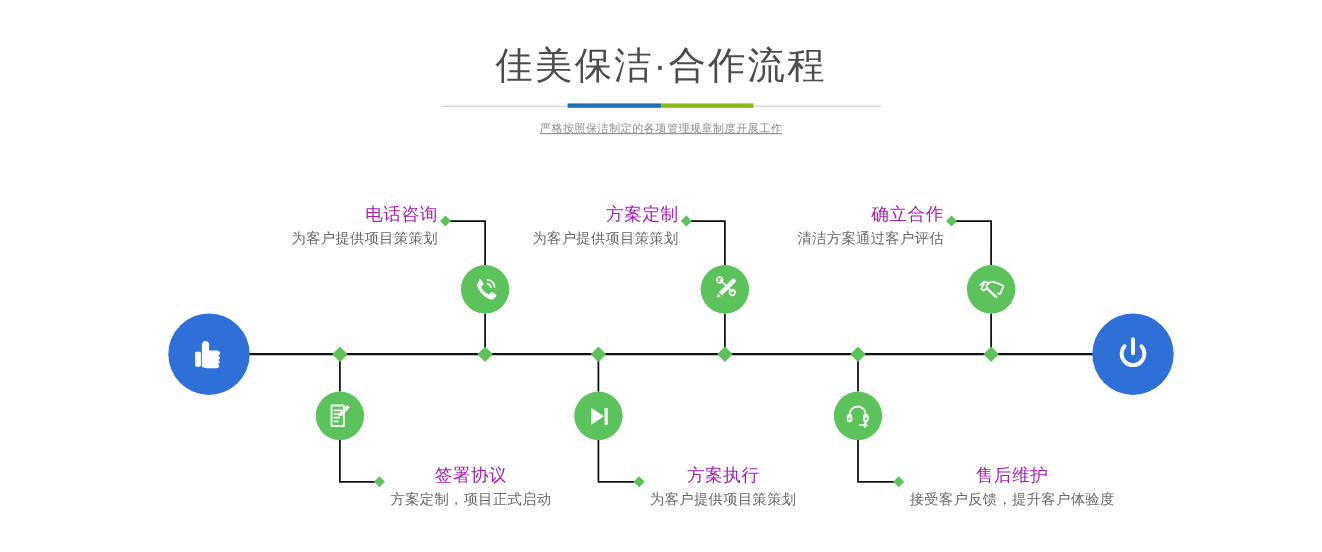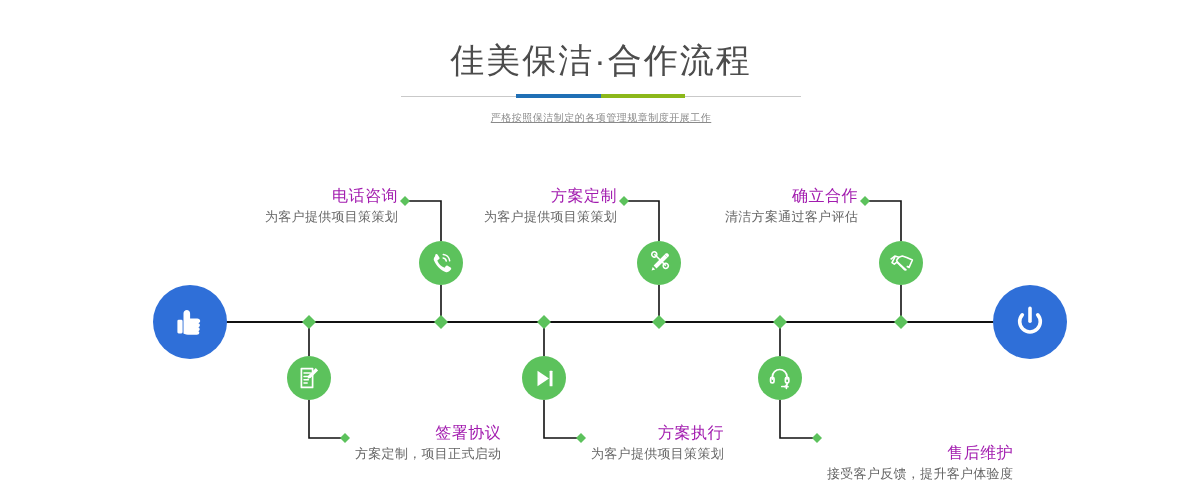--- a/index.html
+++ b/index.html
@@ -48,21 +48,21 @@
 
   
   .node-label { position: absolute; white-space: nowrap; }
   .node-label .title-txt {
     font-size: 16px; color: #a21caf; line-height: 22px; letter-spacing: 0.5px;
   }
   .node-label .desc-txt {
     font-size: 13px; color: #666666; line-height: 20px; letter-spacing: 0.3px;
   }
   .node-label.align-right { text-align: right; }
-  .node-label.align-left  { text-align: right; }
+  .node-label.align-left  { text-align: center; }
 </style>
 </head>
 <body>
 
 <div id="page">
 
   <div id="header">
     <div id="page-title">佳美保洁·合作流程</div>
     <div id="title-divider">
       <span class="seg gray-left"></span>
@@ -203,19 +203,19 @@
         <path fill="none" stroke="#ffffff" stroke-width="1.7" stroke-linecap="round" d="M5.4 14.1v-2.3a7.3 7.3 0 0 1 14.6 0v2.3"></path>
         <rect fill="none" stroke="#ffffff" stroke-width="1.7" x="3.6" y="12.3" width="3.4" height="5.6" rx="1.5"></rect>
         <rect fill="none" stroke="#ffffff" stroke-width="1.7" x="18.4" y="12.3" width="3.4" height="5.6" rx="1.5"></rect>
         <path fill="none" stroke="#ffffff" stroke-width="1.7" stroke-linecap="round" d="M20.1 17.9v1.2c0 1.4-1.3 2.4-3 2.4h-2.3"></path>
         <g stroke="#ffffff" stroke-width="1.6" stroke-linecap="round">
           <line x1="19.4" y1="20.1" x2="19.4" y2="23.5"></line>
           <line x1="17.7" y1="21.8" x2="21.1" y2="21.8"></line>
         </g>
       </svg>
     </div>
-    <div class="node-label align-left" style="left:827px; top:272px;margin-top:20px;">
+    <div class="node-label align-left" style="left:827px; top:272px;">
       <div class="title-txt">售后维护</div>
       <div class="desc-txt">接受客户反馈，提升客户体验度</div>
     </div>
 
   </div>
 </div>
 
 </body></html>

